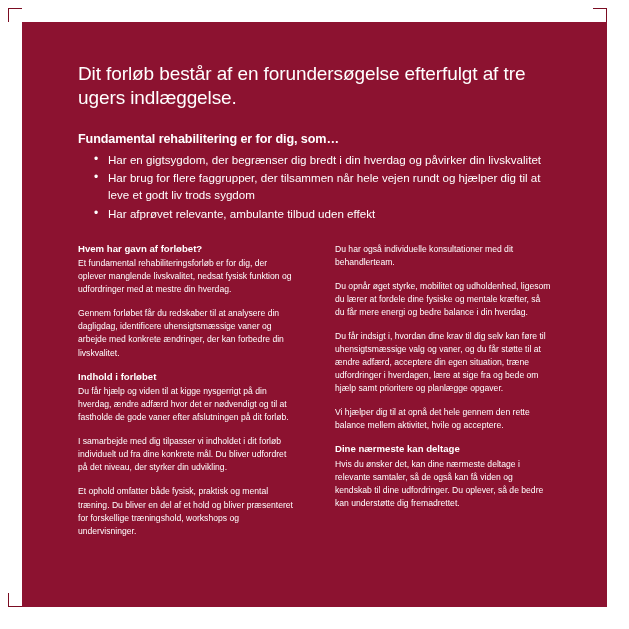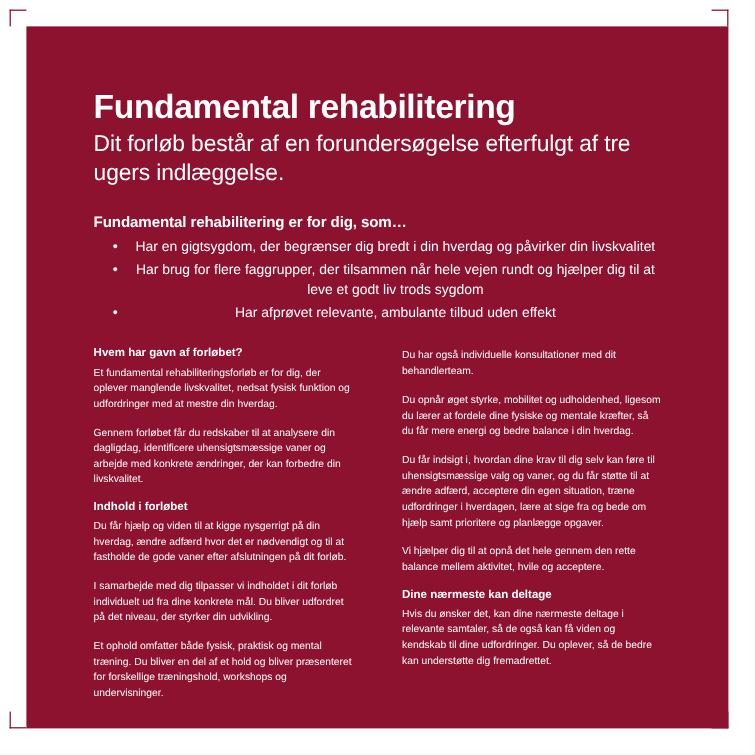--- a/index.html
+++ b/index.html
@@ -59,21 +59,20 @@
   .sectionhead {
     font-size: 12.6px;
     font-weight: bold;
     margin: 0 0 6px 0;
     letter-spacing: -0.1px;
   }
   ul.bullets {
     margin: 0 0 20px 0;
     padding-left: 20px;
     list-style: none;
-    text-align: center;
   }
   ul.bullets li {
     font-size: 11.6px;
     line-height: 1.45;
     margin-bottom: 2px;
     position: relative;
     padding-left: 10px;
   }
   ul.bullets li::before {
     content: "\2022";
@@ -119,21 +118,20 @@
     <span class="h" style="left:0; bottom:0;"></span>
     <span class="v" style="left:0; bottom:0;"></span>
   </div>
   <div class="crop" style="left:607px; top:607px;">
     <span class="h" style="right:0; bottom:0;"></span>
     <span class="v" style="right:0; bottom:0;"></span>
   </div>
 
   <div class="card">
 
-    <h1 class="title">Fundamental rehabilitering</h1>
     <p class="subtitle">Dit forløb består af en forundersøgelse efterfulgt af tre ugers indlæggelse.</p>
 
     <h2 class="sectionhead">Fundamental rehabilitering er for dig, som…</h2>
     <ul class="bullets">
       <li>Har en gigtsygdom, der begrænser dig bredt i din hverdag og påvirker din livskvalitet</li>
       <li>Har brug for flere faggrupper, der tilsammen når hele vejen rundt og hjælper dig til at leve et godt liv trods sygdom</li>
       <li>Har afprøvet relevante, ambulante tilbud uden effekt</li>
     </ul>
 
     <div class="columns">

